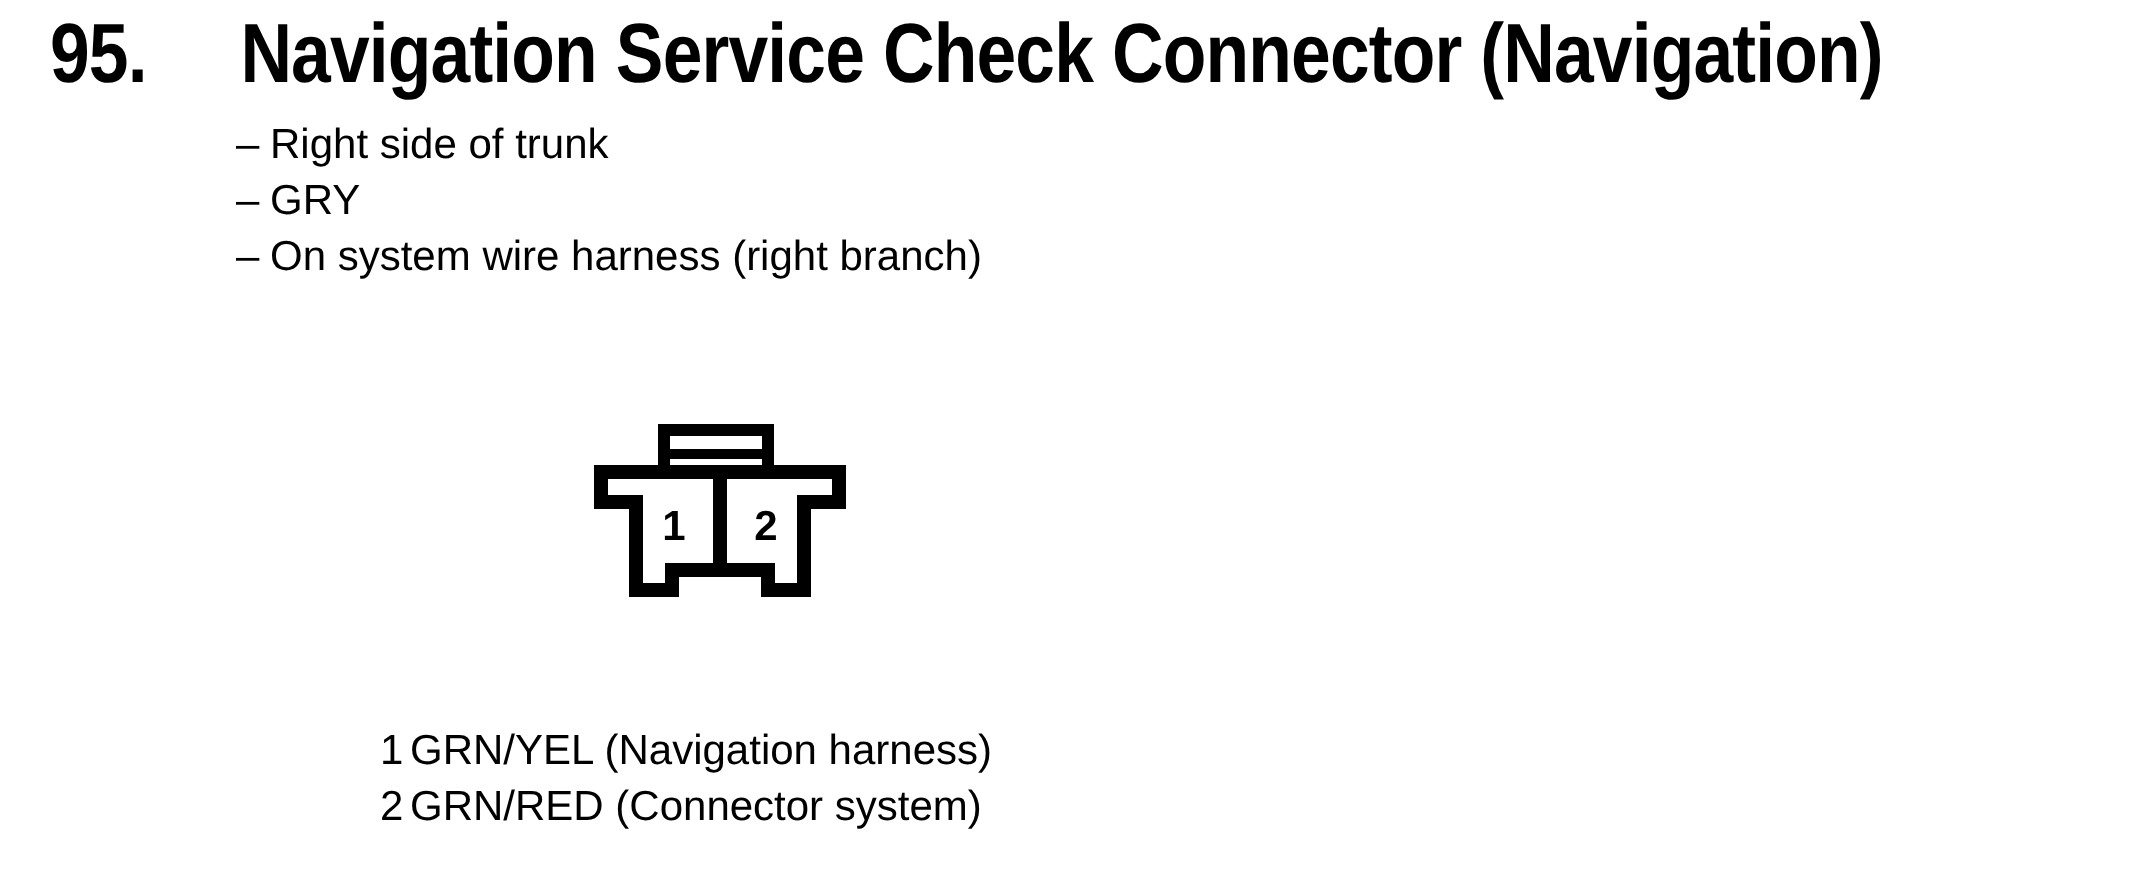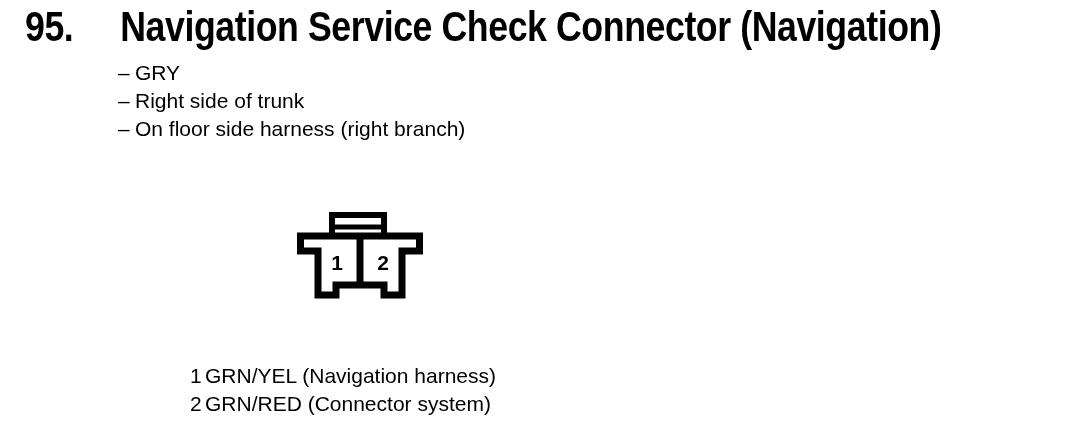--- a/index.html
+++ b/index.html
@@ -70,23 +70,23 @@
 <body>
 
 <div class="page">
 
   <div class="heading">
     <span class="h-num">95.</span>
     <span class="h-title">Navigation Service Check Connector (Navigation)</span>
   </div>
 
   <ul class="details">
+    <li><span class="dash">–</span><span>Right side of trunk</span></li>
     <li><span class="dash">–</span><span>GRY</span></li>
-    <li><span class="dash">–</span><span>Right side of trunk</span></li>
-    <li><span class="dash">–</span><span>On floor side harness (right branch)</span></li>
+    <li><span class="dash">–</span><span>On system wire harness (right branch)</span></li>
   </ul>
 
   <div class="connector">
     <svg viewBox="0 0 136 96">
 
       <rect x="40" y="9" width="52" height="23" fill="#ffffff" stroke="#000000" stroke-width="6"></rect>
       <line x1="37" y1="21" x2="95" y2="21" stroke="#000000" stroke-width="5"></line>
 
       <path d="M 8.5,30 H 127.5 V 45 H 110 V 89 H 92 V 79 H 44 V 89 H 26 V 45 H 8.5 Z" fill="#ffffff" stroke="#000000" stroke-width="7" stroke-linejoin="miter"></path>
 

